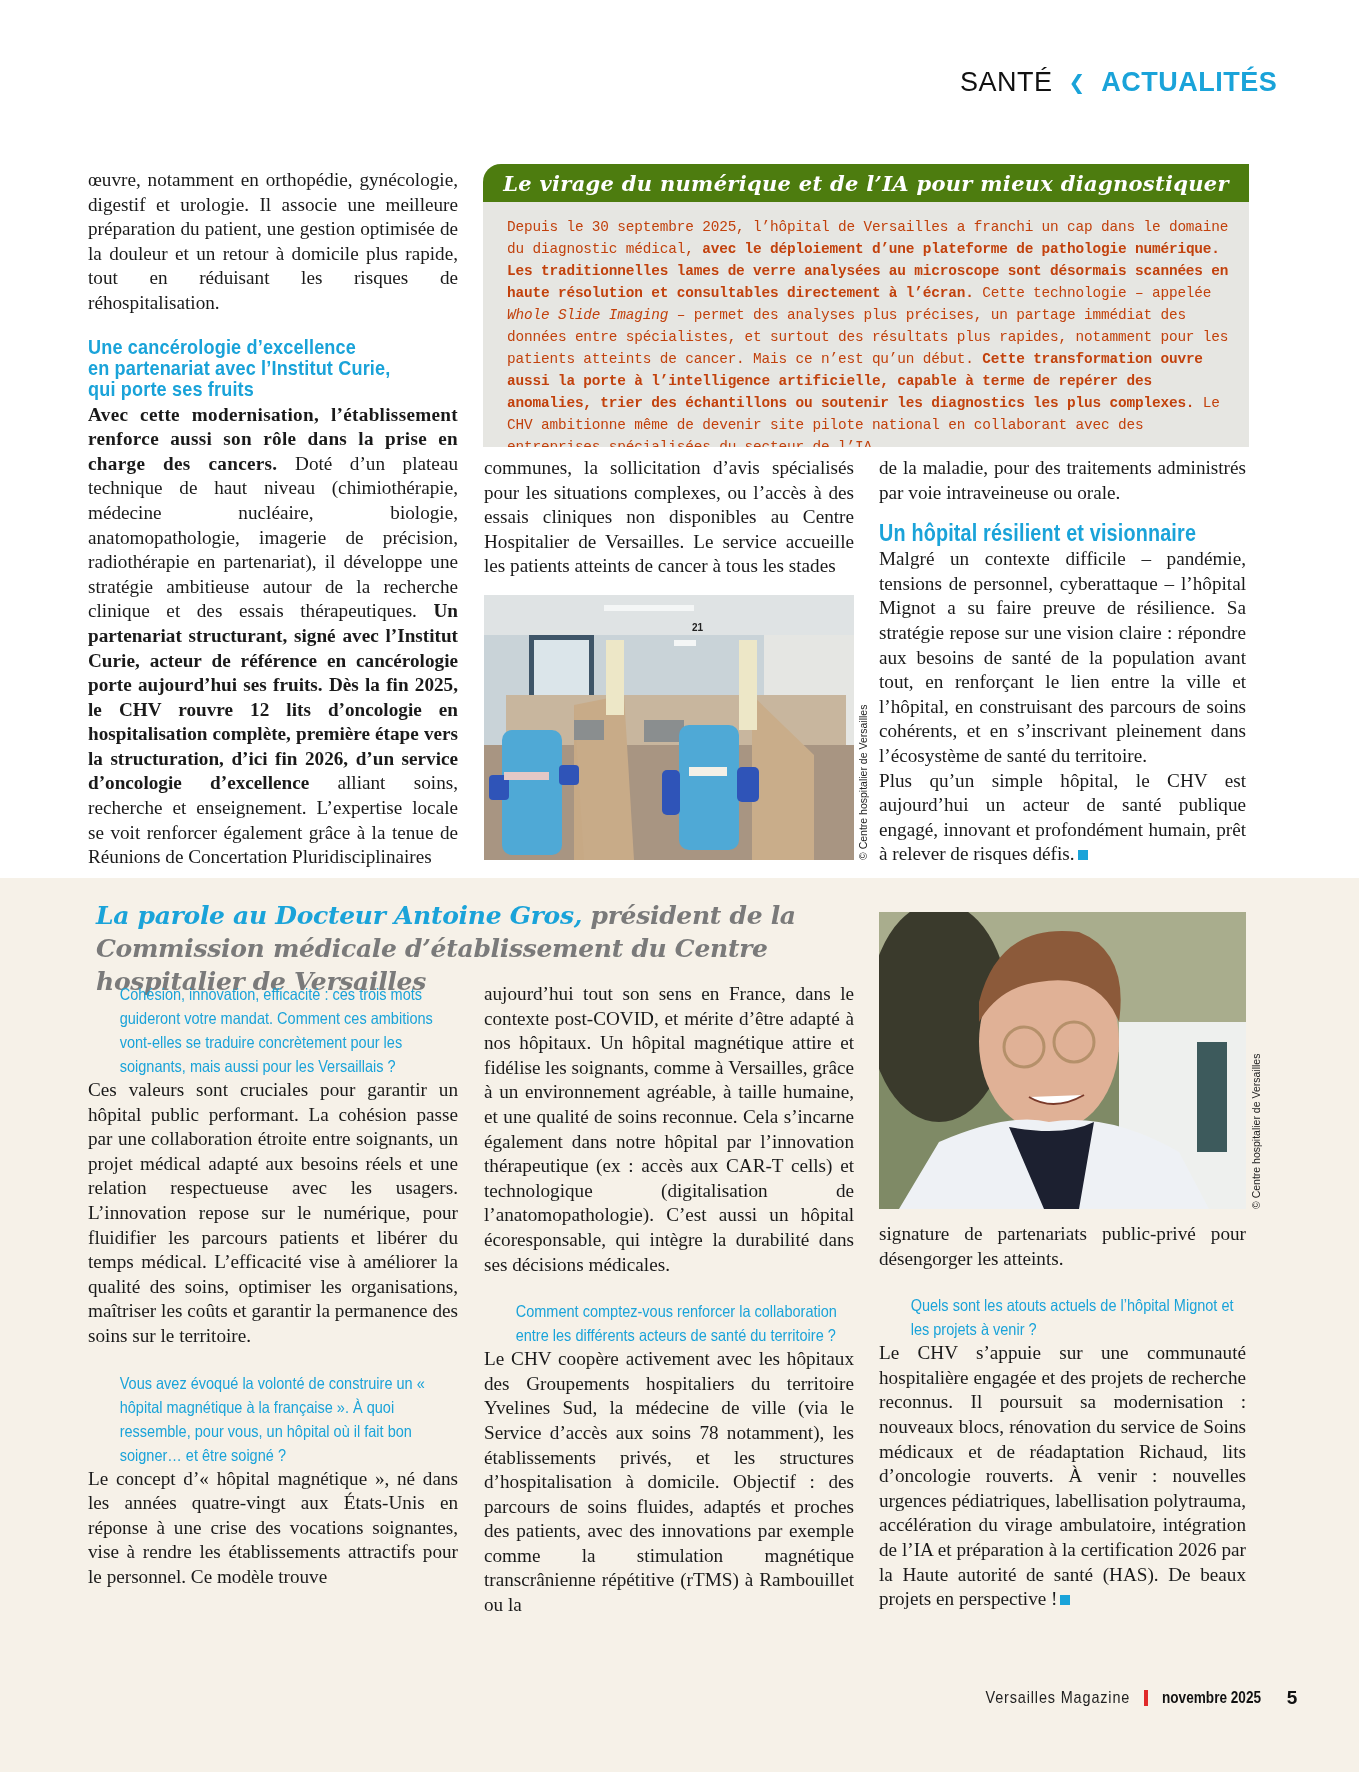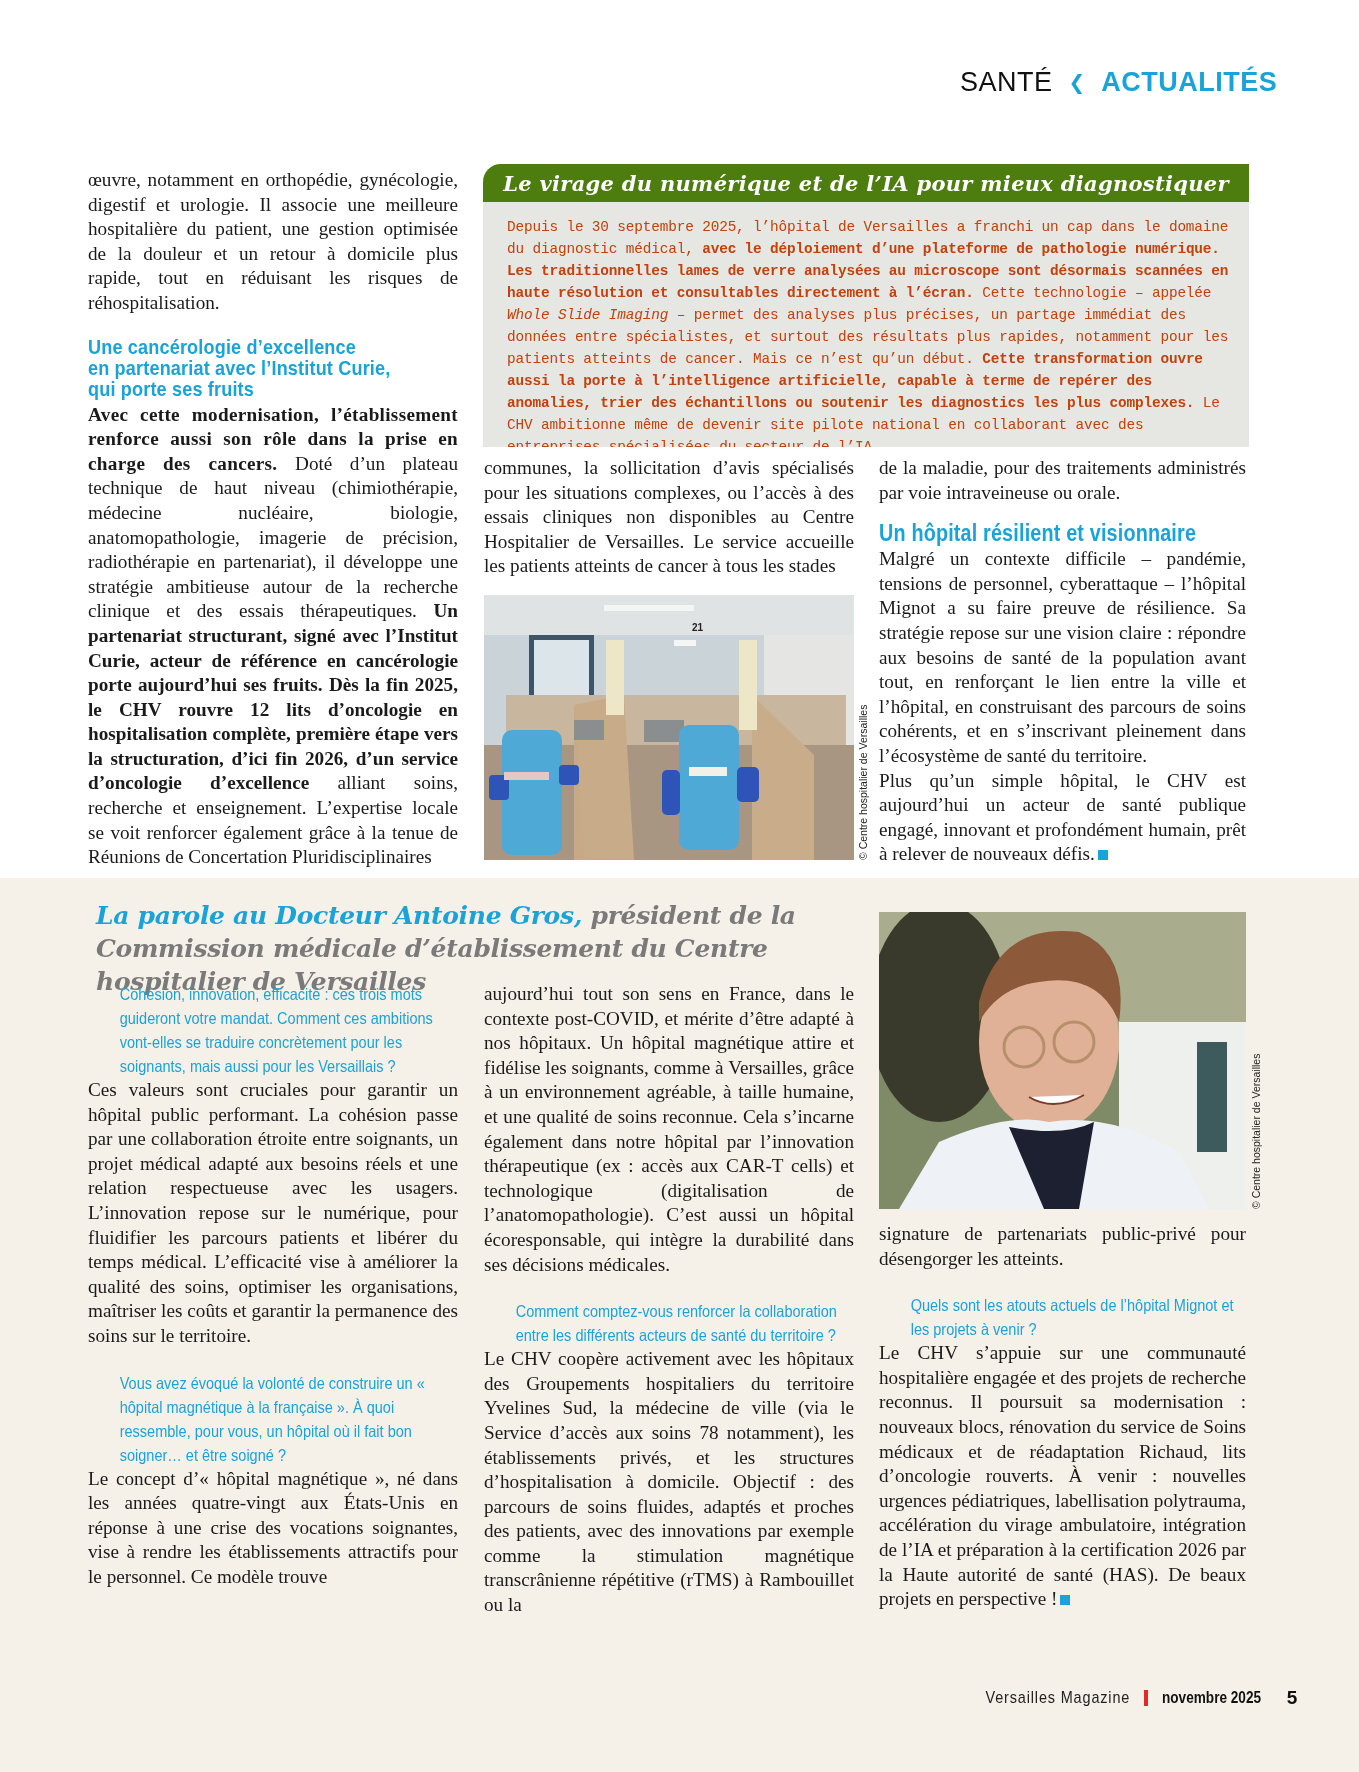--- a/index.html
+++ b/index.html
@@ -50,21 +50,21 @@
 </head>
 <body>
 
 <div class="section-tag">
   <span class="sante">SANTÉ</span>
   <span class="chev">❮</span>
   <span class="actu">ACTUALITÉS</span>
 </div>
 
 <div class="col" style="left:88px; top:168px; width:370px;">
-  <p>œuvre, notamment en orthopédie, gynécologie, digestif et urologie. Il associe une meilleure hospitalière du patient, une gestion optimisée de la douleur et un retour à domicile plus rapide, tout en réduisant les risques de réhospitalisation.</p>
+  <p>œuvre, notamment en orthopédie, gynécologie, digestif et urologie. Il associe une meilleure préparation du patient, une gestion optimisée de la douleur et un retour à domicile plus rapide, tout en réduisant les risques de réhospitalisation.</p>
   <div style="margin-top:20px; margin-bottom:4px;">
     <div class="h-blue">Une cancérologie d’excellence</div>
     <div class="h-blue">en partenariat avec l’Institut Curie,</div>
     <div class="h-blue">qui porte ses fruits</div>
   </div>
   <p>
     <b style="letter-spacing:0.3px;">Avec cette modernisation, l’établissement renforce aussi son rôle dans la prise en charge des cancers.</b><span> Doté d’un plateau technique de haut niveau (chimiothérapie, médecine nucléaire, biologie, anatomopathologie, imagerie de précision, radiothérapie en partenariat), il développe une stratégie ambitieuse autour de la recherche clinique et des essais thérapeutiques. </span><b>Un partenariat structurant, signé avec l’Institut Curie, acteur de référence en cancérologie porte aujourd’hui ses fruits. Dès la fin 2025, le CHV rouvre 12 lits d’oncologie en hospitalisation complète, première étape vers la structuration, d’ici fin 2026, d’un service d’oncologie d’excellence</b><span> alliant soins, recherche et enseignement. L’expertise locale se voit renforcer également grâce à la tenue de Réunions de Concertation Pluridisciplinaires</span>
   </p>
 </div>
 
@@ -109,21 +109,21 @@
     <rect x="20" y="177" width="45" height="8" fill="#e4c8c6"></rect>
     <text x="208" y="36" font-family="Liberation Sans, sans-serif" font-size="10" font-weight="700" fill="#222">21</text>
   </svg>
 </div>
 <div class="credit" style="left:857px; top:860px;">© Centre hospitalier de Versailles</div>
 
 <div class="col" style="left:879px; top:456px; width:367px;">
   <p>de la maladie, pour des traitements administrés par voie intraveineuse ou orale.</p>
   <div class="h-blue" style="margin-top:16px; font-size:23px; line-height:24px; margin-bottom:2px;">Un hôpital résilient et visionnaire</div>
   <p>Malgré un contexte difficile – pandémie, tensions de personnel, cyberattaque – l’hôpital Mignot a su faire preuve de résilience. Sa stratégie repose sur une vision claire : répondre aux besoins de santé de la population avant tout, en renforçant le lien entre la ville et l’hôpital, en construisant des parcours de soins cohérents, et en s’inscrivant pleinement dans l’écosystème de santé du territoire.</p>
-  <p><span>Plus qu’un simple hôpital, le CHV est aujourd’hui un acteur de santé publique engagé, innovant et profondément humain, prêt à relever de nouveaux défis.</span><span class="endmark"></span></p>
+  <p><span>Plus qu’un simple hôpital, le CHV est aujourd’hui un acteur de santé publique engagé, innovant et profondément humain, prêt à relever de risques défis.</span><span class="endmark"></span></p>
 </div>
 
 <div class="interview"></div>
 
 <div class="iv-title">
   <span class="blue">La parole au Docteur Antoine Gros,</span><span> président de la Commission médicale d’établissement du Centre hospitalier de Versailles</span>
 </div>
 
 <div class="col" style="left:88px; top:982px; width:370px;">
   <div class="q">Cohésion, innovation, efficacité : ces trois mots guideront votre mandat. Comment ces ambitions vont-elles se traduire concrètement pour les soignants, mais aussi pour les Versaillais ?</div>

